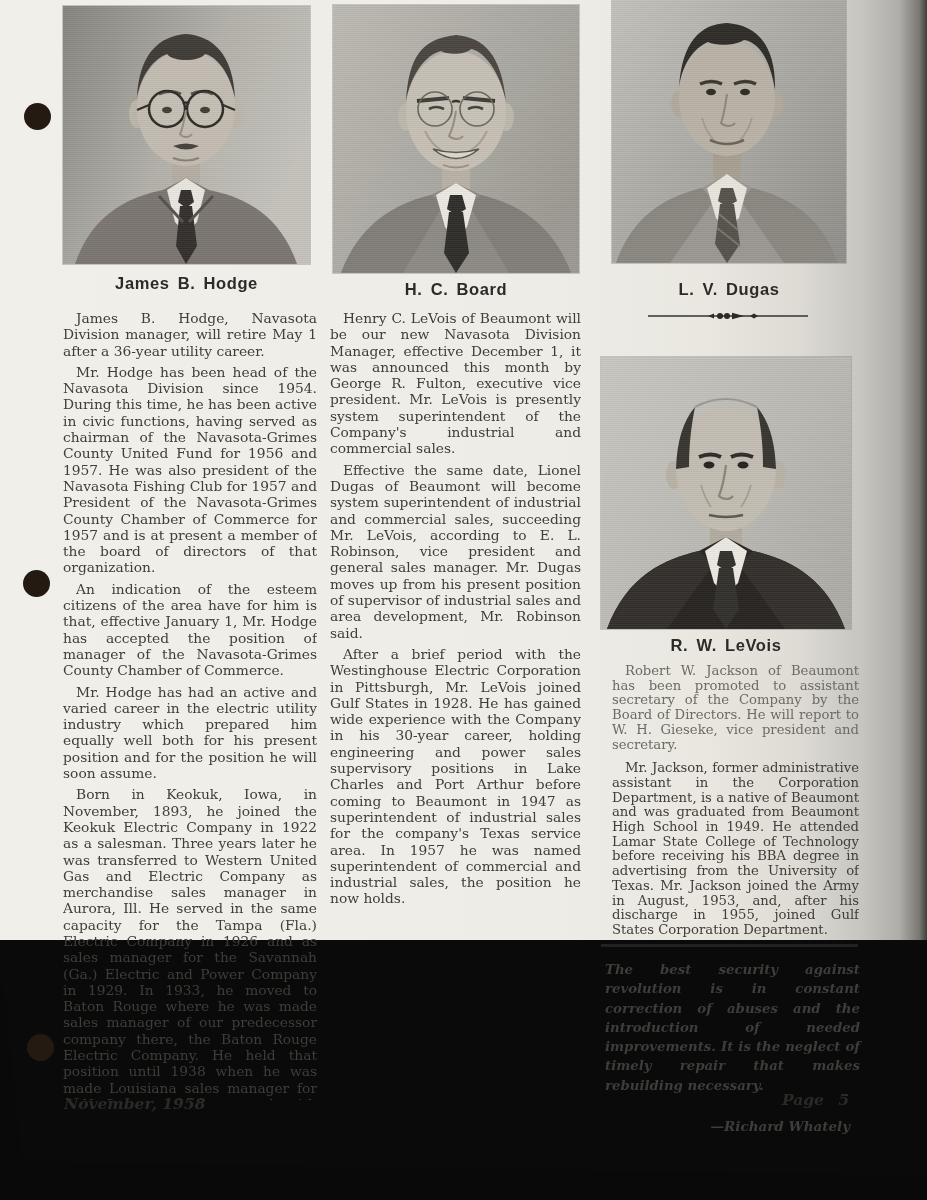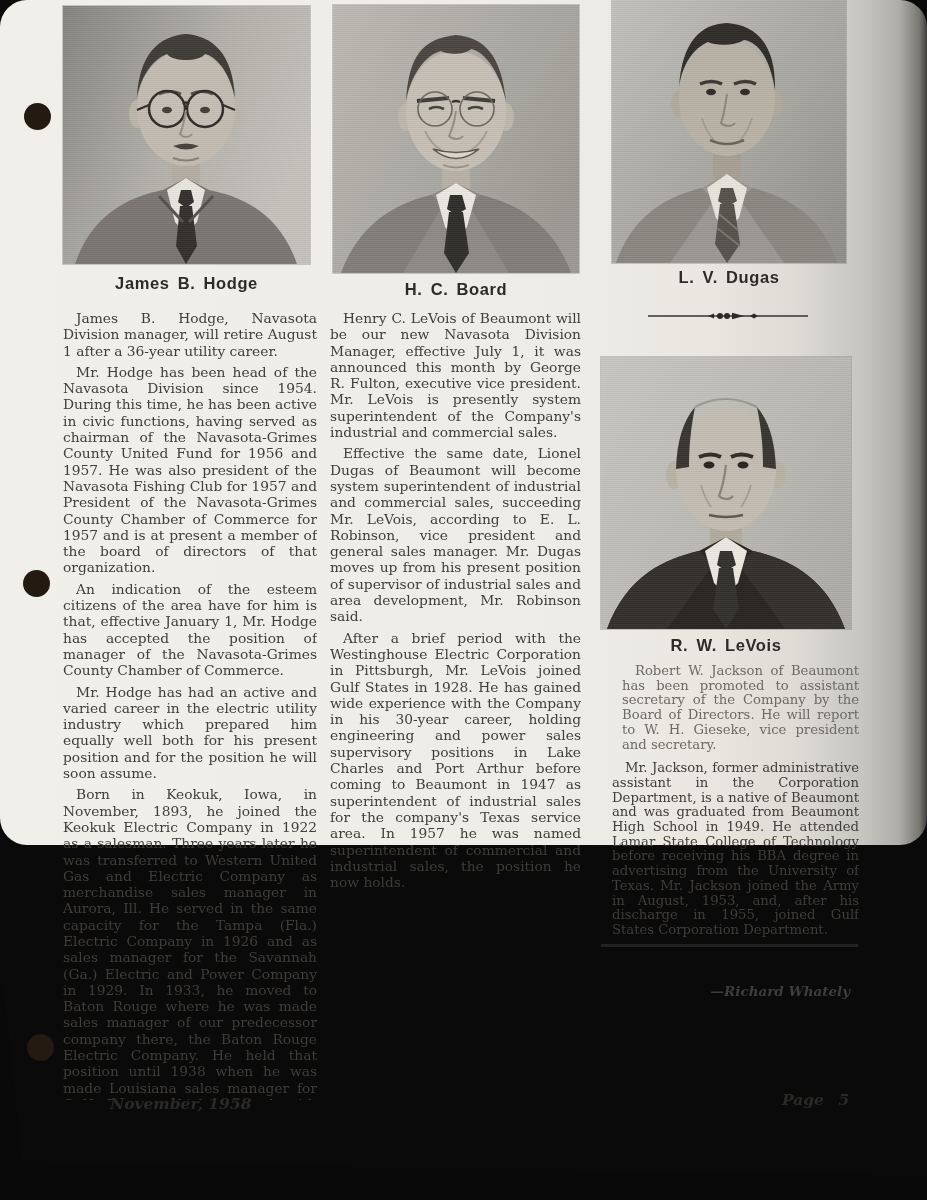--- a/index.html
+++ b/index.html
@@ -2,63 +2,62 @@
 <html><head>
 <meta charset="utf-8">
 <style>
   html,body{margin:0;padding:0;}
   body{
     width:927px;height:1200px;position:relative;overflow:hidden;
     background:#0a0a0a;
     font-family:"DejaVu Serif", serif;
   }
   .page{
-    position:absolute;left:0;top:0;width:927px;height:845px;
+    position:absolute;left:0;top:0;width:927px;height:940px;
     background:linear-gradient(90deg,#f0efe9 0%,#edece6 60%,#e9e7e0 76%,#dddbd4 86%,#c7c5c0 93%,#aeada9 97%,#77766f 99.2%,#3f3e3b 100%);
-    border-radius:27px;
   }
   
   .photo{position:absolute;overflow:hidden;box-shadow:0 0 0 1px rgba(120,118,110,.35);}
   .photo svg{display:block;width:100%;height:100%;}
   .photo::after{content:"";position:absolute;inset:0;pointer-events:none;
     background:repeating-linear-gradient(0deg,rgba(255,255,255,.05) 0 1px,rgba(0,0,0,.04) 1px 2px);}
   #photo-hodge{left:63px;top:6px;width:247px;height:258px;}
   #photo-levois{left:333px;top:5px;width:246px;height:268px;}
   #photo-dugas{left:612px;top:0px;width:234px;height:263px;}
   #photo-jackson{left:601px;top:357px;width:250px;height:272px;}
   
   .caption{
     position:absolute;text-align:center;
     font-family:"Liberation Sans",sans-serif;font-weight:bold;
     font-size:16.5px;letter-spacing:.6px;word-spacing:3px;color:#2d2b28;
   }
   #cap-hodge{left:63px;top:274px;width:247px;}
   #cap-levois{left:333px;top:280px;width:246px;}
-  #cap-dugas{left:612px;top:268px;width:234px;}
+  #cap-dugas{left:612px;top:280px;width:234px;}
   #cap-jackson{left:601px;top:636px;width:250px;}
   
   .col{position:absolute;color:#413d38;text-align:justify;overflow:hidden;}
   .col p{margin:0 0 5px 0;text-indent:13px;}
   #col-1{left:63px;top:310px;width:254px;height:790px;font-size:13.8px;line-height:16.3px;}
   #col-2{left:330px;top:310px;width:251px;height:790px;font-size:13.8px;line-height:16.3px;}
   #col-3{left:612px;top:664px;width:247px;height:280px;font-size:13.2px;line-height:14.7px;}
   #col-3 p{margin-bottom:9px;}
-  #col-3 p.faded{color:#6e6a64;margin-left:10px;}
+  #col-3 p.faded{color:#6e6a64;}
   
   .divider{position:absolute;left:646px;top:309px;width:164px;height:14px;}
   
   .rule{position:absolute;left:601px;top:944px;width:257px;height:3px;background:#232220;}
   
   .quote{position:absolute;left:605px;top:960px;width:255px;
     font-style:italic;font-weight:bold;font-size:13.3px;line-height:19.3px;
     color:#3f3d39;text-align:justify;}
   .quote .attr{text-align:right;padding-right:10px;margin-top:22px;font-size:13.5px;}
   
   .footer-item{position:absolute;font-weight:bold;font-style:italic;font-size:15.5px;color:#2b2a27;}
-  #footer-date{left:64px;top:1094px;margin-left:46px;}
+  #footer-date{left:64px;top:1094px;}
   #footer-page{left:782px;top:1090px;word-spacing:9px;}
   
   .punch{position:absolute;width:27px;height:27px;border-radius:50%;background:#241a12;}
   #punch-1{left:24px;top:103px;}
   #punch-2{left:23px;top:570px;}
   #punch-3{left:27px;top:1034px;}
   
   .edge-bottom{position:absolute;left:0;top:1152px;width:927px;height:48px;background:#090909;
     clip-path:polygon(0 10px,100% 24px,100% 48px,0 48px);}
   .edge-left{position:absolute;left:0;top:985px;width:26px;height:215px;background:#090909;
@@ -213,42 +212,43 @@
       <ellipse cx="142" cy="108" rx="5.5" ry="3.5" fill="#26231f"></ellipse>
       <path d="M125,108 C123,124 120,134 118,139 C122,143 129,143 132,139" stroke="#8d8477" stroke-width="2.2" fill="none"></path>
       <path d="M100,128 Q104,142 110,150" stroke="#a49b8d" stroke-width="1.6" fill="none"></path>
       <path d="M150,128 Q146,142 140,150" stroke="#a49b8d" stroke-width="1.6" fill="none"></path>
       <path d="M108,158 Q125,162 142,158" stroke="#5f574e" stroke-width="2.5" fill="none"></path>
     </svg>
   </figure>
   <div class="caption" id="cap-jackson">R. W. LeVois</div>
 
   <div class="col" id="col-1">
-    <p>James B. Hodge, Navasota Division manager, will retire August 1 after a 36-year utility career.</p>
+    <p>James B. Hodge, Navasota Division manager, will retire May 1 after a 36-year utility career.</p>
     <p>Mr. Hodge has been head of the Navasota Division since 1954. During this time, he has been active in civic functions, having served as chairman of the Navasota-Grimes County United Fund for 1956 and 1957. He was also president of the Navasota Fishing Club for 1957 and President of the Navasota-Grimes County Chamber of Commerce for 1957 and is at present a member of the board of directors of that organization.</p>
     <p>An indication of the esteem citizens of the area have for him is that, effective January 1, Mr. Hodge has accepted the position of manager of the Navasota-Grimes County Chamber of Commerce.</p>
     <p>Mr. Hodge has had an active and varied career in the electric utility industry which prepared him equally well both for his present position and for the position he will soon assume.</p>
     <p>Born in Keokuk, Iowa, in November, 1893, he joined the Keokuk Electric Company in 1922 as a salesman. Three years later he was transferred to Western United Gas and Electric Company as merchandise sales manager in Aurora, Ill. He served in the same capacity for the Tampa (Fla.) Electric Company in 1926 and as sales manager for the Savannah (Ga.) Electric and Power Company in 1929. In 1933, he moved to Baton Rouge where he was made sales manager of our predecessor company there, the Baton Rouge Electric Company. He held that position until 1938 when he was made Louisiana sales manager for Gulf States, which merged with BRECO that year.</p>
 
   </div>
 
   <div class="col" id="col-2">
-    <p>Henry C. LeVois of Beaumont will be our new Navasota Division Manager, effective July 1, it was announced this month by George R. Fulton, executive vice president. Mr. LeVois is presently system superintendent of the Company's industrial and commercial sales.</p>
+    <p>Henry C. LeVois of Beaumont will be our new Navasota Division Manager, effective December 1, it was announced this month by George R. Fulton, executive vice president. Mr. LeVois is presently system superintendent of the Company's industrial and commercial sales.</p>
     <p>Effective the same date, Lionel Dugas of Beaumont will become system superintendent of industrial and commercial sales, succeeding Mr. LeVois, according to E. L. Robinson, vice president and general sales manager. Mr. Dugas moves up from his present position of supervisor of industrial sales and area development, Mr. Robinson said.</p>
     <p>After a brief period with the Westinghouse Electric Corporation in Pittsburgh, Mr. LeVois joined Gulf States in 1928. He has gained wide experience with the Company in his 30-year career, holding engineering and power sales supervisory positions in Lake Charles and Port Arthur before coming to Beaumont in 1947 as superintendent of industrial sales for the company's Texas service area. In 1957 he was named superintendent of commercial and industrial sales, the position he now holds.</p>
 
   </div>
 
   <div class="col" id="col-3">
     <p class="faded">Robert W. Jackson of Beaumont has been promoted to assistant secretary of the Company by the Board of Directors. He will report to W. H. Gieseke, vice president and secretary.</p>
     <p>Mr. Jackson, former administrative assistant in the Corporation Department, is a native of Beaumont and was graduated from Beaumont High School in 1949. He attended Lamar State College of Technology before receiving his BBA degree in advertising from the University of Texas. Mr. Jackson joined the Army in August, 1953, and, after his discharge in 1955, joined Gulf States Corporation Department.</p>
   </div>
 
   <div class="rule"></div>
   <div class="quote">
+    <div>The best security against revolution is in constant correction of abuses and the introduction of needed improvements. It is the neglect of timely repair that makes rebuilding necessary.</div>
     <div class="attr">—Richard Whately</div>
   </div>
 
   <div class="footer-item" id="footer-date">November, 1958</div>
   <div class="footer-item" id="footer-page">Page 5</div>
 
   <div class="punch" id="punch-1"></div>
   <div class="punch" id="punch-2"></div>
   <div class="punch" id="punch-3"></div>
 

